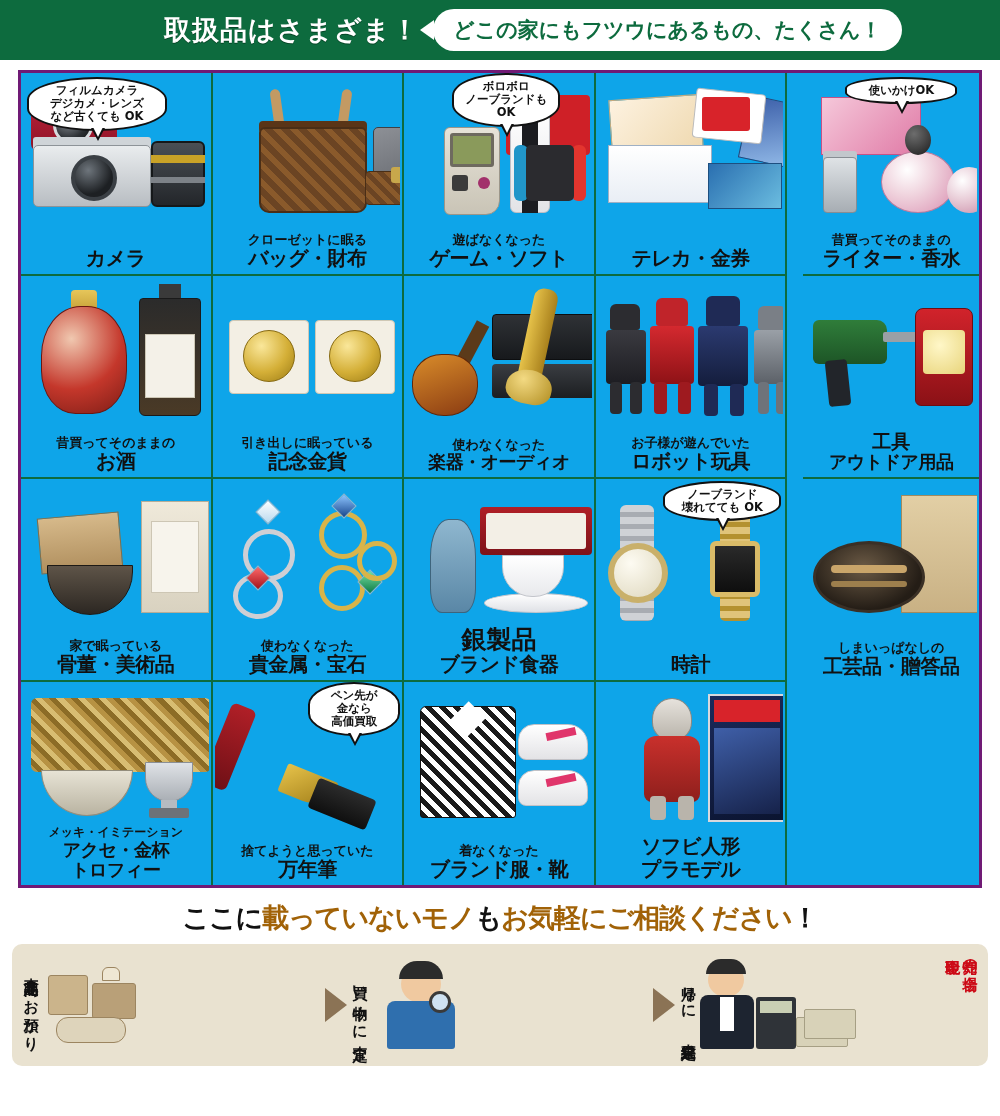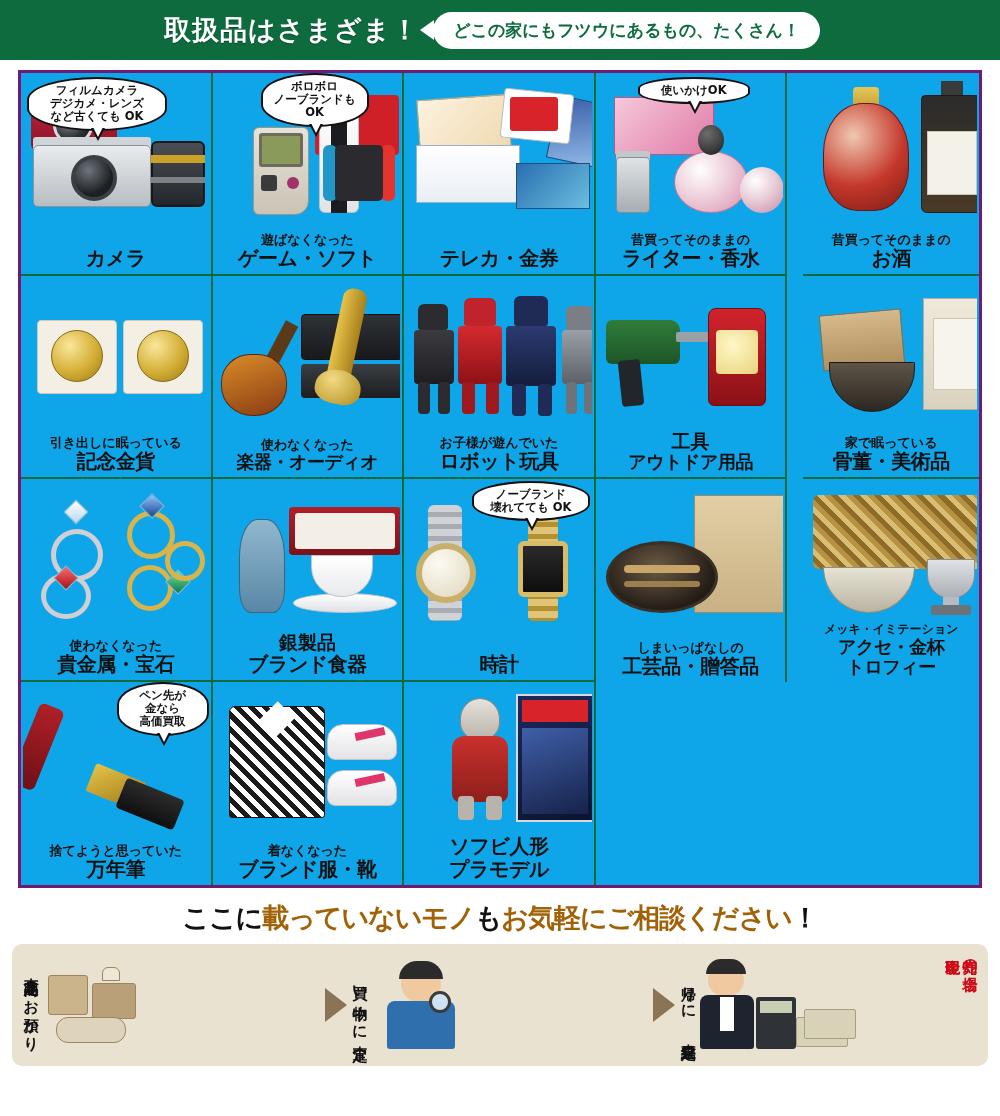--- a/index.html
+++ b/index.html
@@ -26,21 +26,21 @@
     font-size:27px;
     letter-spacing:1px;
     margin-left:150px;
     text-shadow:0 1px 0 #064526;
   }
   .header-bubble {
     margin-left:14px;
     background:#ffffff;
     color:#0d6b3e;
     font-weight:bold;
-    font-size:17px;
+    font-size:21px;
     border-radius:24px;
     padding:7px 20px;
     position:relative;
     white-space:nowrap;
   }
   .header-bubble:before{
     content:"";
     position:absolute;
     left:-13px; top:50%;
     transform:translateY(-50%);
@@ -390,20 +390,33 @@
           <div class="ph cam2-body"></div>
           <div class="ph cam2-lens"></div>
       </div>
       <div class="callout" style="left:6px;top:4px;width:140px;">フィルムカメラ
 デジカメ・レンズ
 など古くても OK</div>
       <div class="cap-sub"></div>
       <div class="cap-main">カメラ</div>
     </div>
 
+    <div class="cell">
+      <div class="photo">
+        <div class="ph bag-h1"></div>
+          <div class="ph bag-h2"></div>
+        <div class="ph bag-top"></div>
+          <div class="ph bag-body"></div>
+        <div class="ph wal-body"></div>
+          <div class="ph wal2"></div>
+          <div class="ph wal-clasp"></div>
+      </div>
+      <div class="cap-sub">クローゼットに眠る</div>
+      <div class="cap-main">バッグ・財布</div>
+    </div>
 
     <div class="cell">
       <div class="photo">
         <div class="ph sw-box"></div>
         <div class="ph ps5"></div>
           <div class="ph ps5b"></div>
         <div class="ph sw-l"></div>
           <div class="ph sw-r"></div>
           <div class="ph sw-body"></div>
         <div class="ph gb-body"></div>
@@ -548,21 +561,21 @@
     </div>
 
     <div class="cell">
       <div class="photo">
         <div class="ph case-r"></div>
           <div class="ph case-in"></div>
         <div class="ph vase"></div>
         <div class="ph saucer"></div>
           <div class="ph cup"></div>
       </div>
-      <div class="cap-sub" style="font-size:19px;">銀製品</div>
+      <div class="cap-sub" style="font-size:25px;">銀製品</div>
       <div class="cap-main">ブランド食器</div>
     </div>
 
     <div class="cell">
       <div class="photo">
         <div class="ph w-band"></div>
           <div class="ph w-face"></div>
         <div class="ph w2-band"></div>
           <div class="ph w2-face"></div>
       </div>

